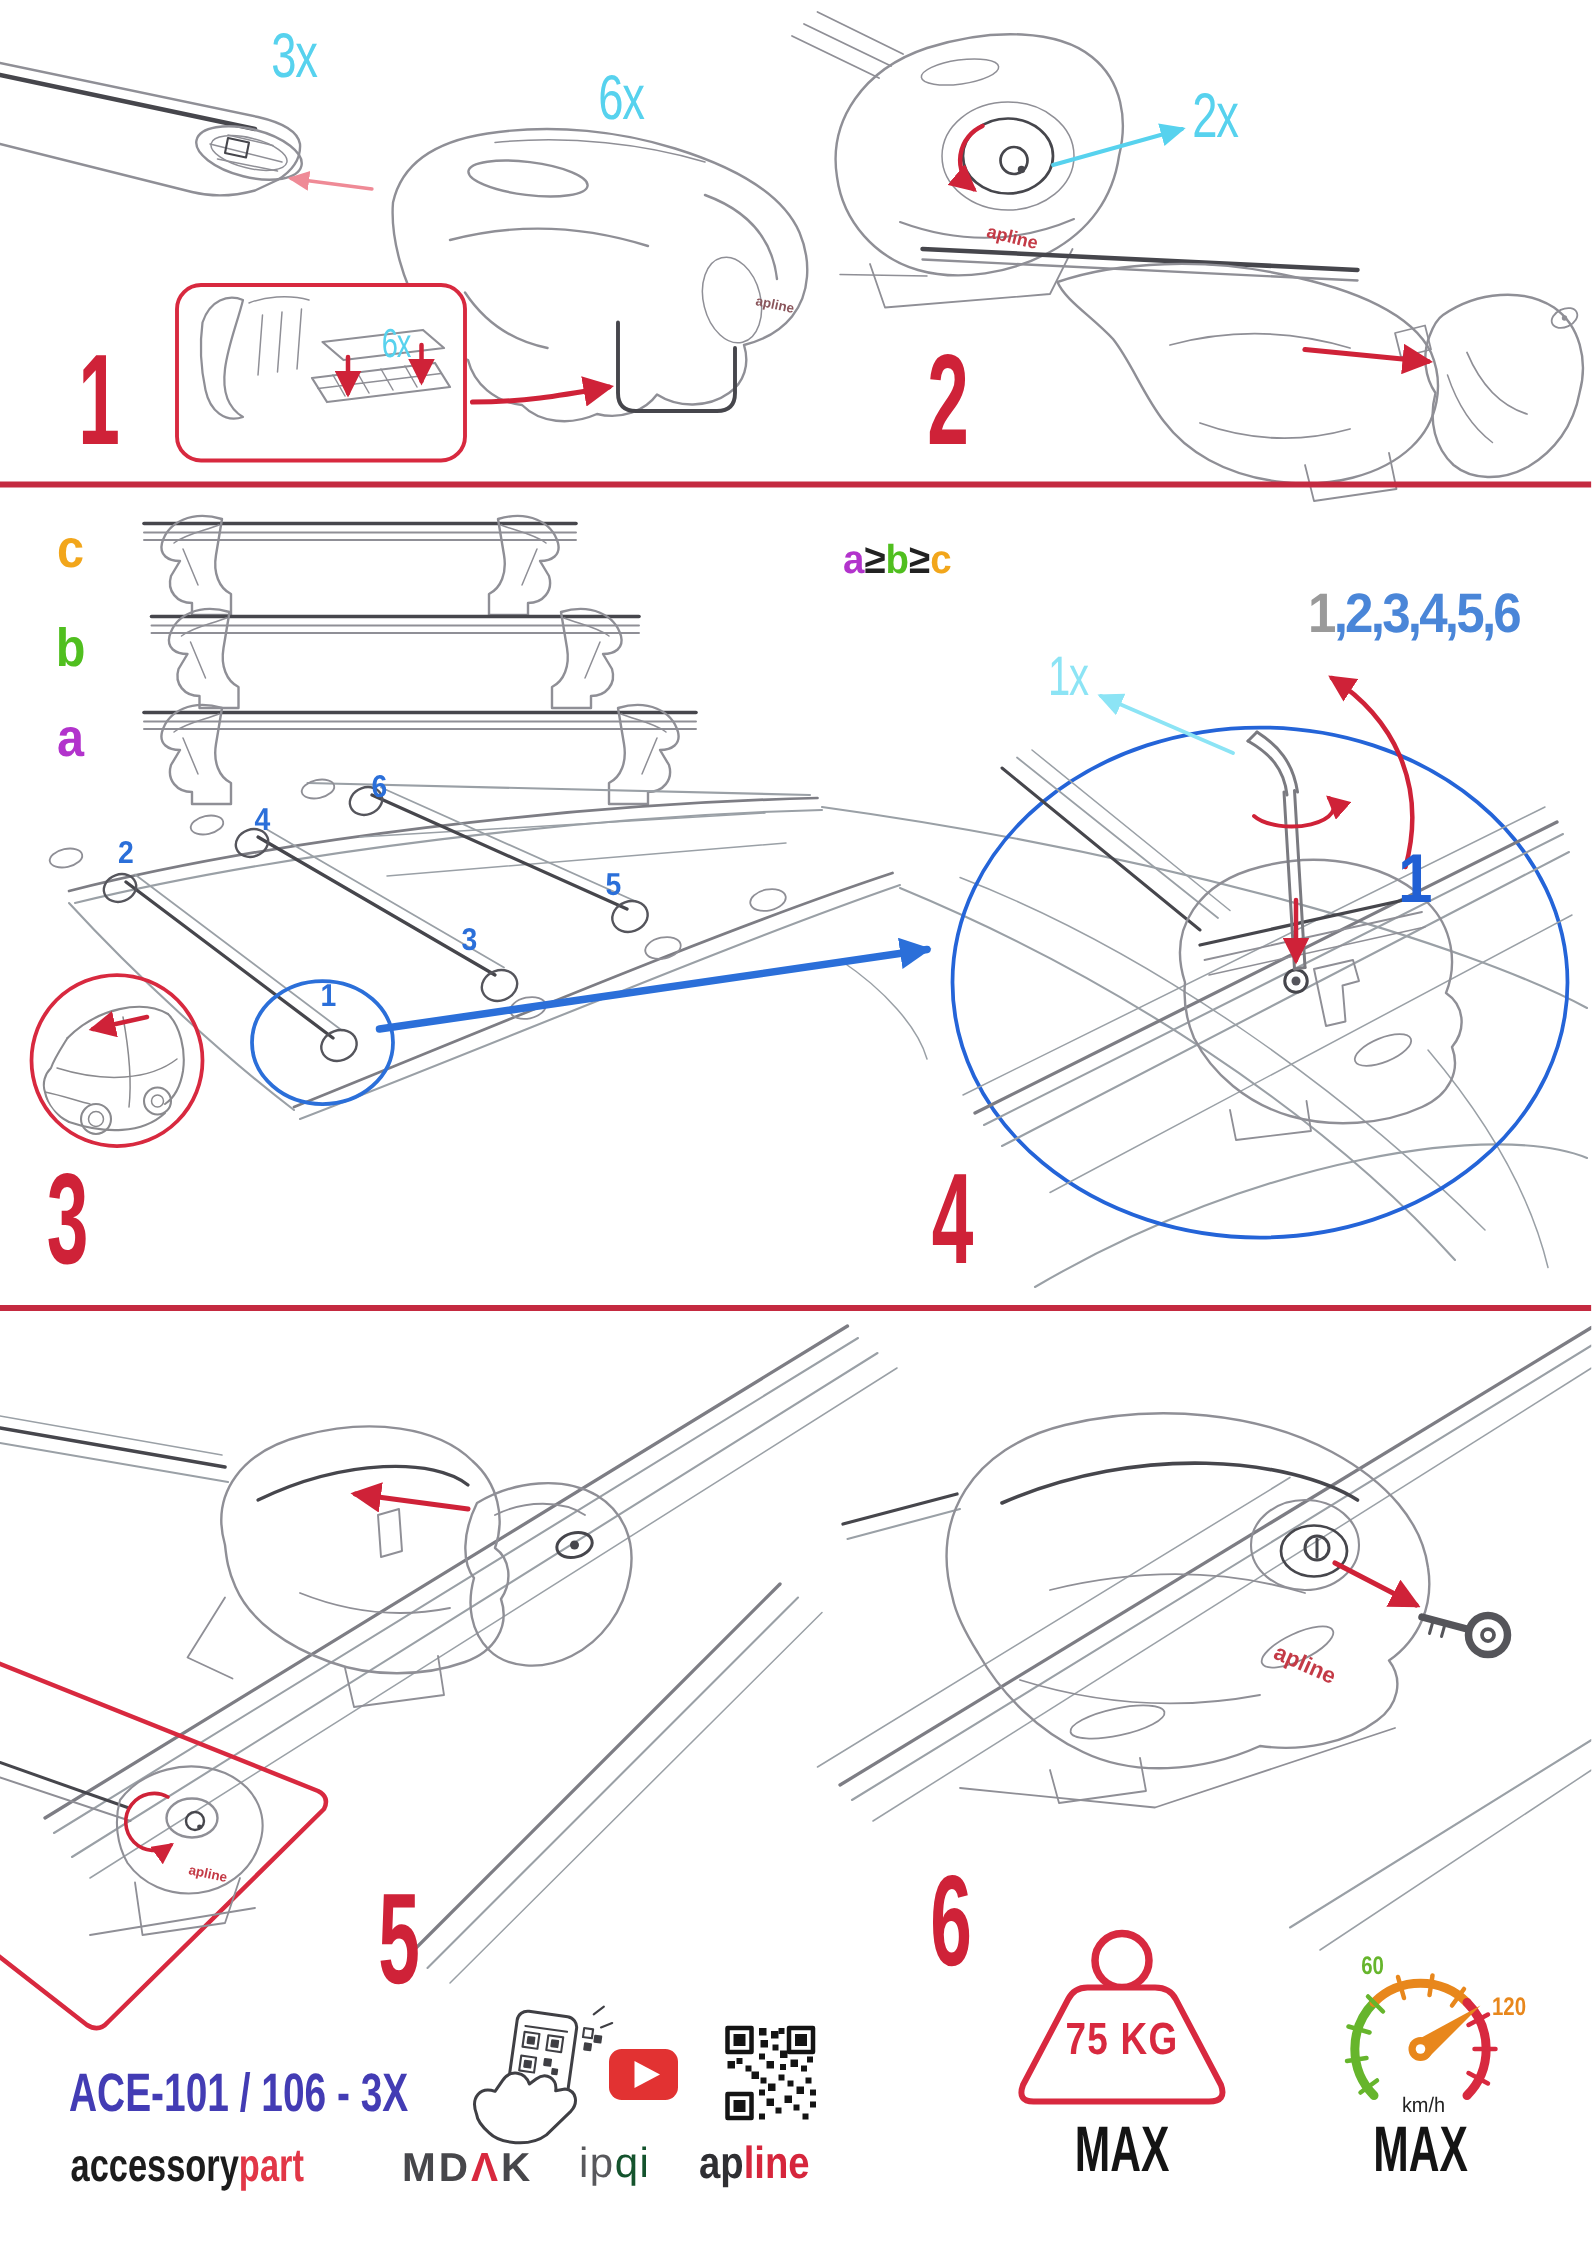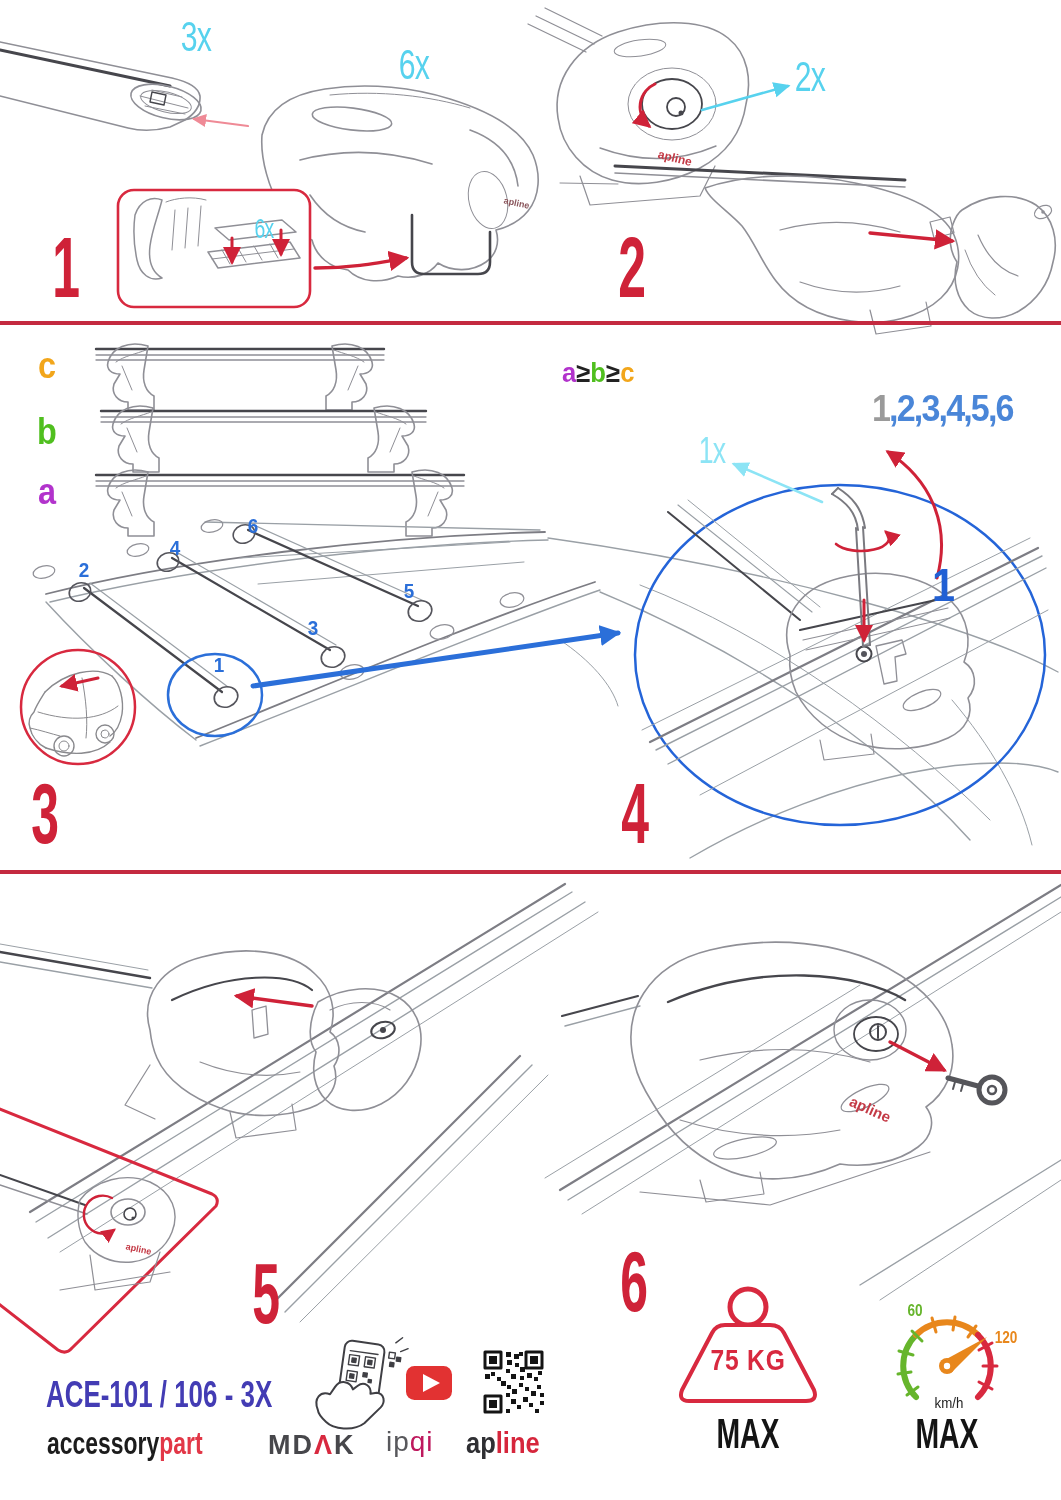--- a/index.html
+++ b/index.html
@@ -24,21 +24,21 @@
   .bigone{font-size:46px;font-weight:700;color:#2160d4;
           transform:scaleX(.9);transform-origin:left top;}
   .divider{position:absolute;left:0;width:1061px;height:4px;background:#c42a40;}
   .model{font-size:36px;font-weight:700;color:#433cb4;
          transform:scaleX(.72);transform-origin:left top;}
   .brand{font-size:31px;font-weight:700;transform:scaleX(.74);transform-origin:left top;}
   .brand .blk{color:#1c1c1c;} .brand .red{color:#e23747;}
   .mdak{font-size:27px;font-weight:700;letter-spacing:2px;color:#47474b;}
   .mdak .red{color:#d8293f;}
   .ipqi{font-size:28px;font-weight:500;letter-spacing:1px;color:#58585c;}
-  .ipqi .red{color:#be185d;}
+  .ipqi .red{color:#14532d;}
   .apline{font-size:30px;font-weight:700;transform:scaleX(.85);transform-origin:left top;}
   .apline .blk{color:#2f2f33;} .apline .red{color:#d6263c;}
   .loadval{font-size:30px;font-weight:700;color:#d8293f;letter-spacing:1px;
            transform:translateX(-50%) scaleX(.82);transform-origin:center top;}
   .maxlab{font-size:43px;font-weight:700;color:#141414;
           transform:translateX(-50%) scaleX(.66);transform-origin:center top;}
   .gauge-lo{font-size:17px;font-weight:700;color:#66b52c;
             transform:translateX(-50%) scaleX(.8);transform-origin:center top;}
   .gauge-hi{font-size:17px;font-weight:700;color:#e8871c;
             transform:translateX(-50%) scaleX(.8);transform-origin:center top;}

